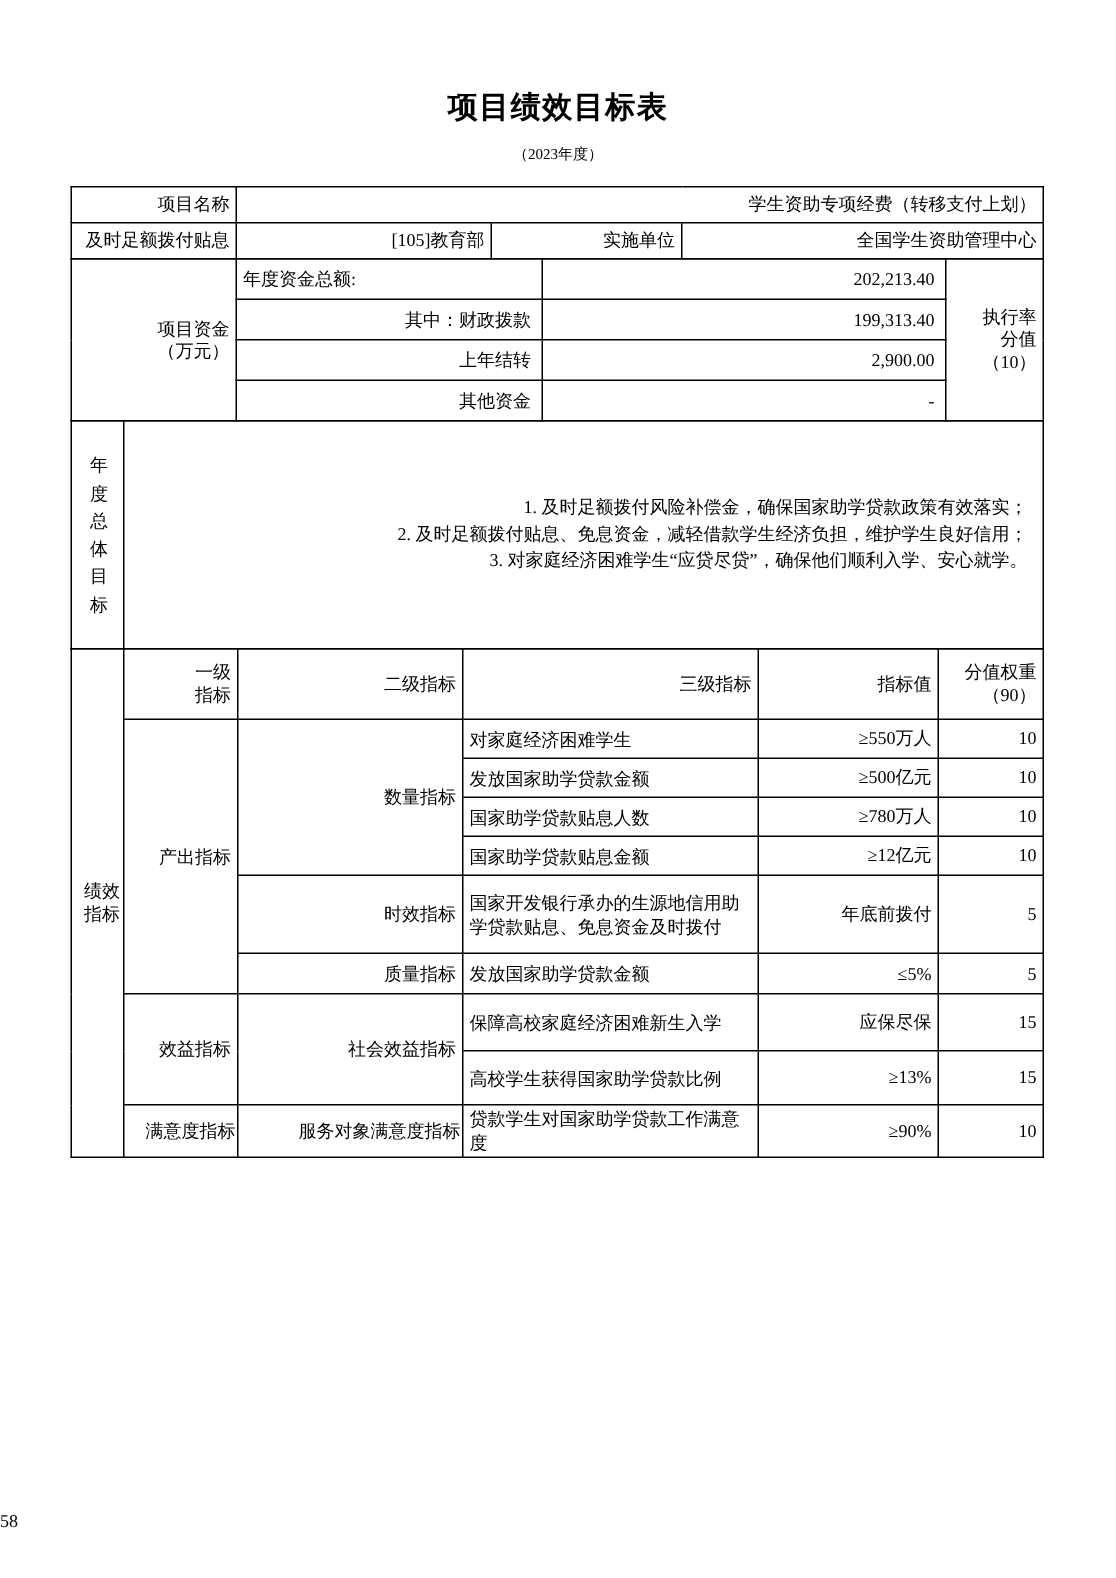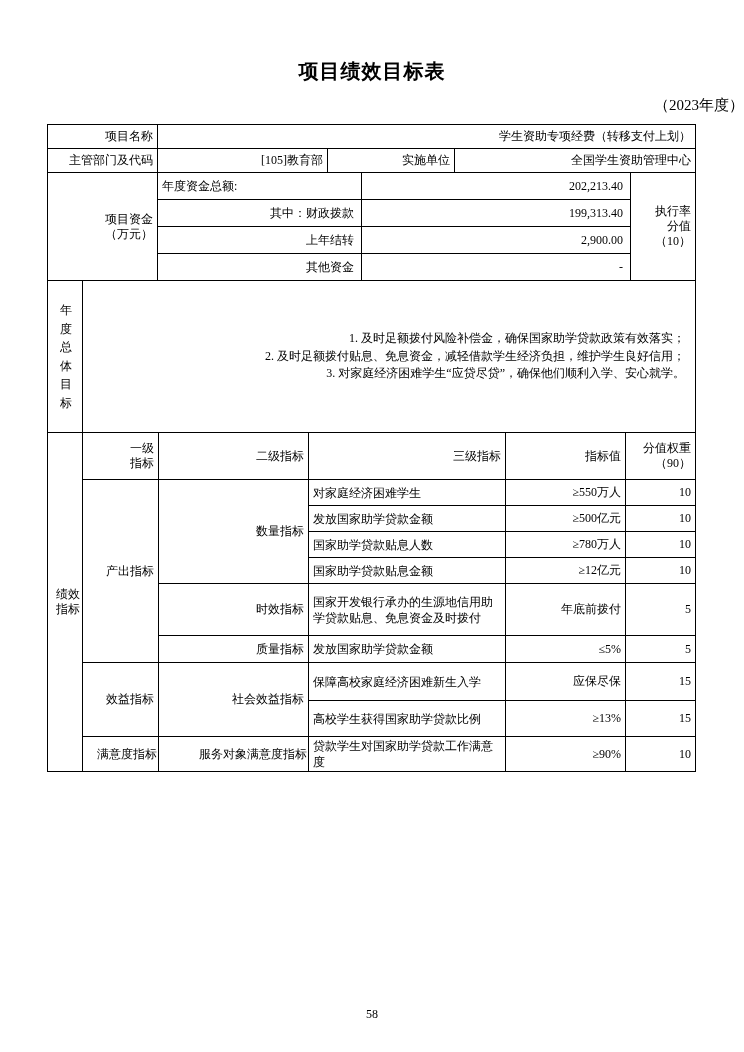--- a/index.html
+++ b/index.html
@@ -7,39 +7,39 @@
     position:relative; width:744px; height:1052px; background:#ffffff;
     font-family:"Liberation Serif","DejaVu Serif",serif; color:#000000;
     overflow:hidden;
   }
   .doc-title {
     position:absolute; top:58px; left:0; width:100%;
     text-align:center; font-size:20px; font-weight:bold; letter-spacing:1px;
   }
   .doc-subtitle {
     position:absolute; top:96px; left:0; width:100%;
-    text-align:right; font-size:15px;
+    text-align:center; font-size:10px;
   }
   .tables { position:absolute; left:47px; top:124px; width:648px; }
   table { border-collapse:collapse; table-layout:fixed; width:648px; }
   table + table { margin-top:-1px; }
   td {
     border:1px solid #000; font-size:12px; line-height:15px;
     text-align:right; vertical-align:middle; padding:1px 4px; overflow:hidden;
     word-break:break-all;
   }
   .left  { text-align:left;margin-top:33px; }
   .right { text-align:right; padding-right:7px; }
   .pre   { white-space:pre-line; }
   .goal-text { text-align:right; white-space:pre-line; line-height:17.5px; padding-left:6px; padding-right:10px; }
   .vert-wrap { width:14px; margin:0 auto; line-height:18.5px; word-break:break-all; }
   .l3 { text-align:left; line-height:16px; }
   .pagenum {
     position:absolute; top:1007px; left:0; width:100%;
-    text-align:center; font-size:12px;
+    font-size:12px;
   }
 </style>
 </head>
 <body>
 
 <div class="page">
 
   <div class="doc-title">项目绩效目标表</div>
   <div class="doc-subtitle">（2023年度）</div>
 
@@ -51,21 +51,21 @@
           <col style="width:170px">
           <col style="width:127px">
           <col style="width:241px">
         </colgroup>
       <tbody>
           <tr style="height:24px">
         <td>项目名称</td>
         <td colspan="3">学生资助专项经费（转移支付上划）</td>
       </tr>
       <tr style="height:24px">
-        <td>主管部门及代码</td>
+        <td>及时足额拨付贴息</td>
         <td>[105]教育部</td>
         <td>实施单位</td>
         <td>全国学生资助管理中心</td>
       </tr>
     </tbody>
       </table>
 
     <table>
       <colgroup>
           <col style="width:110px">

